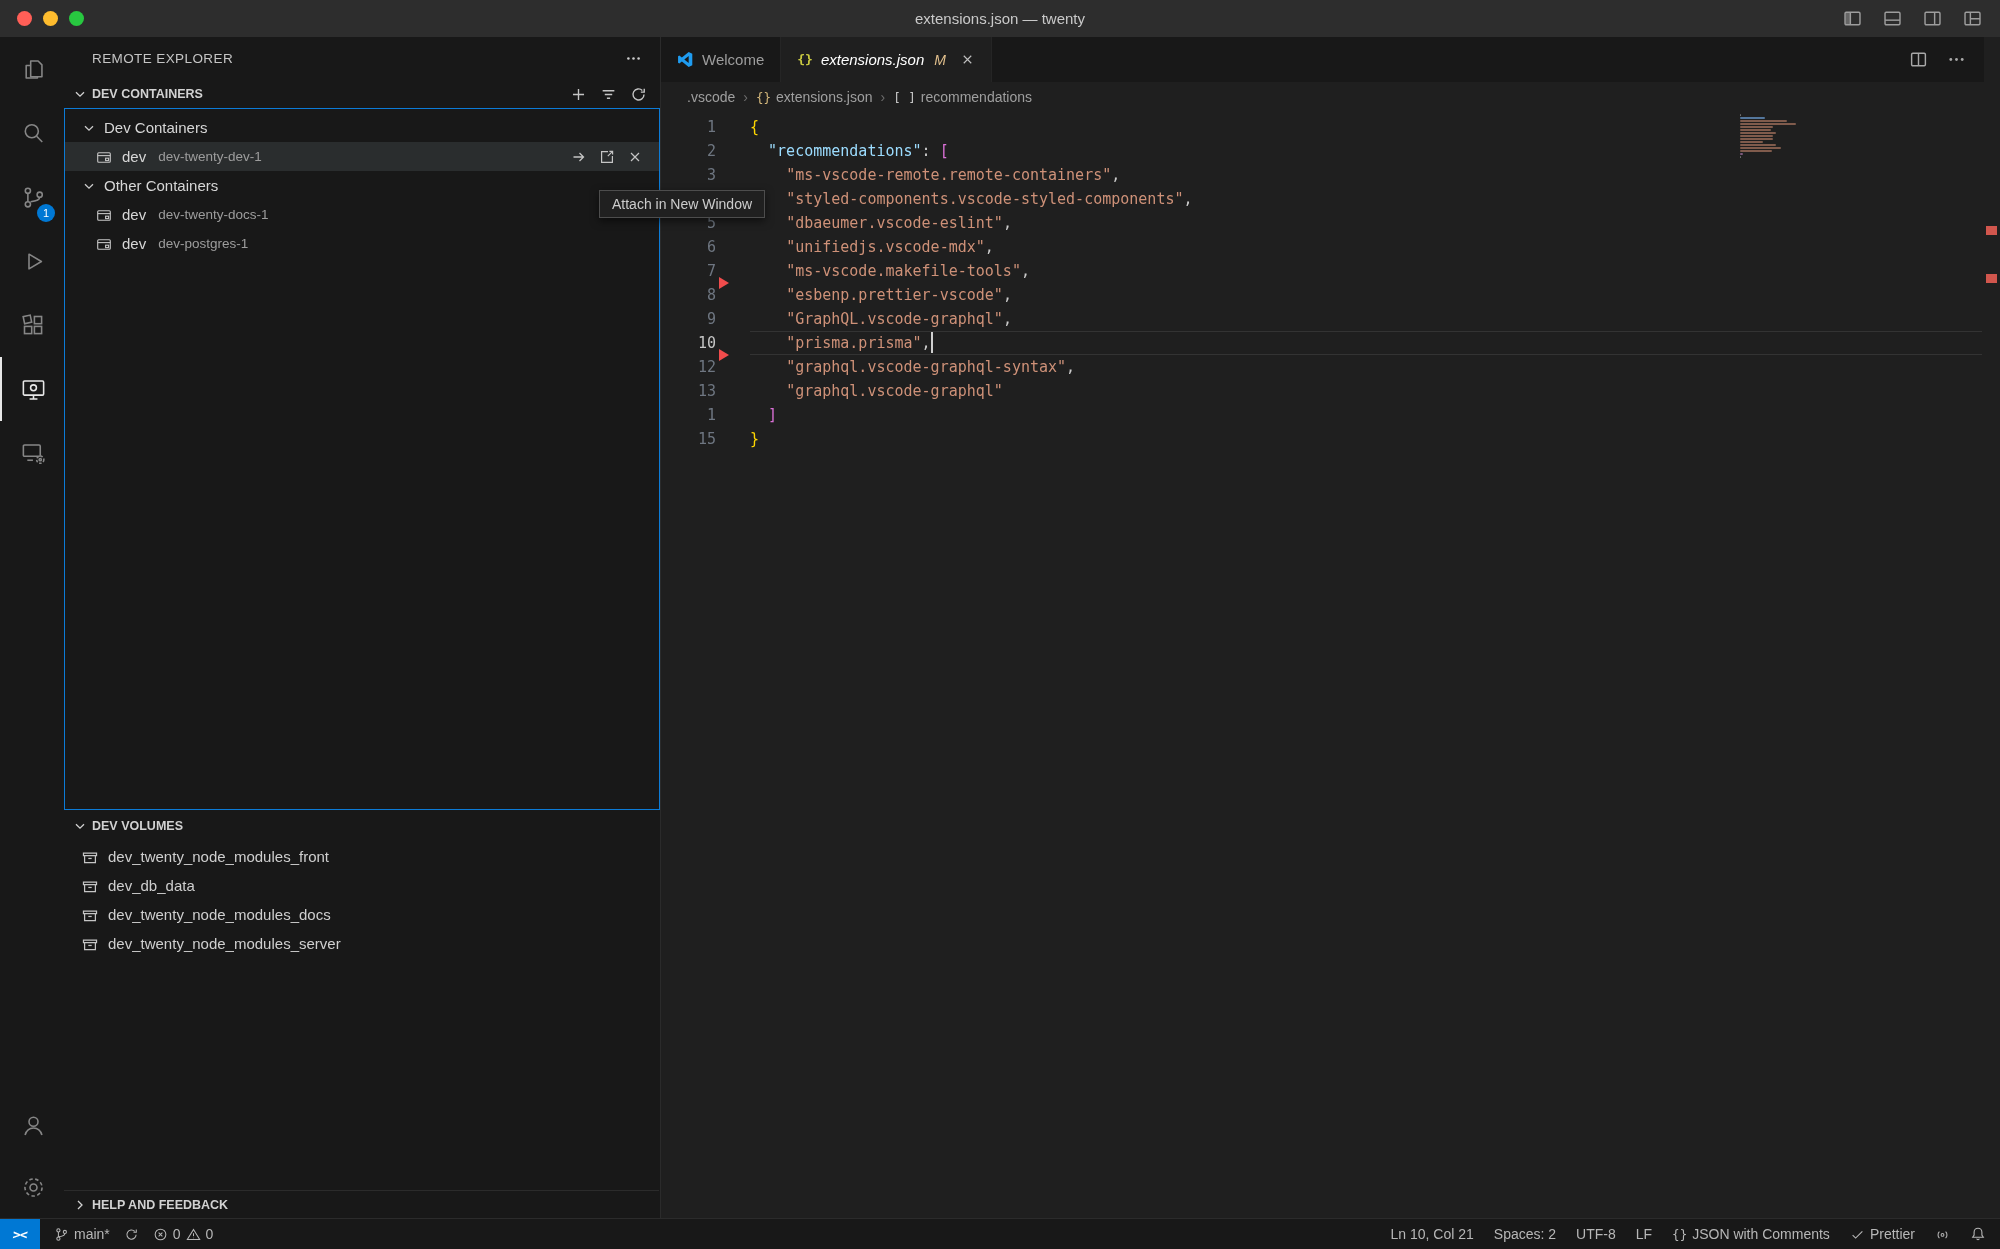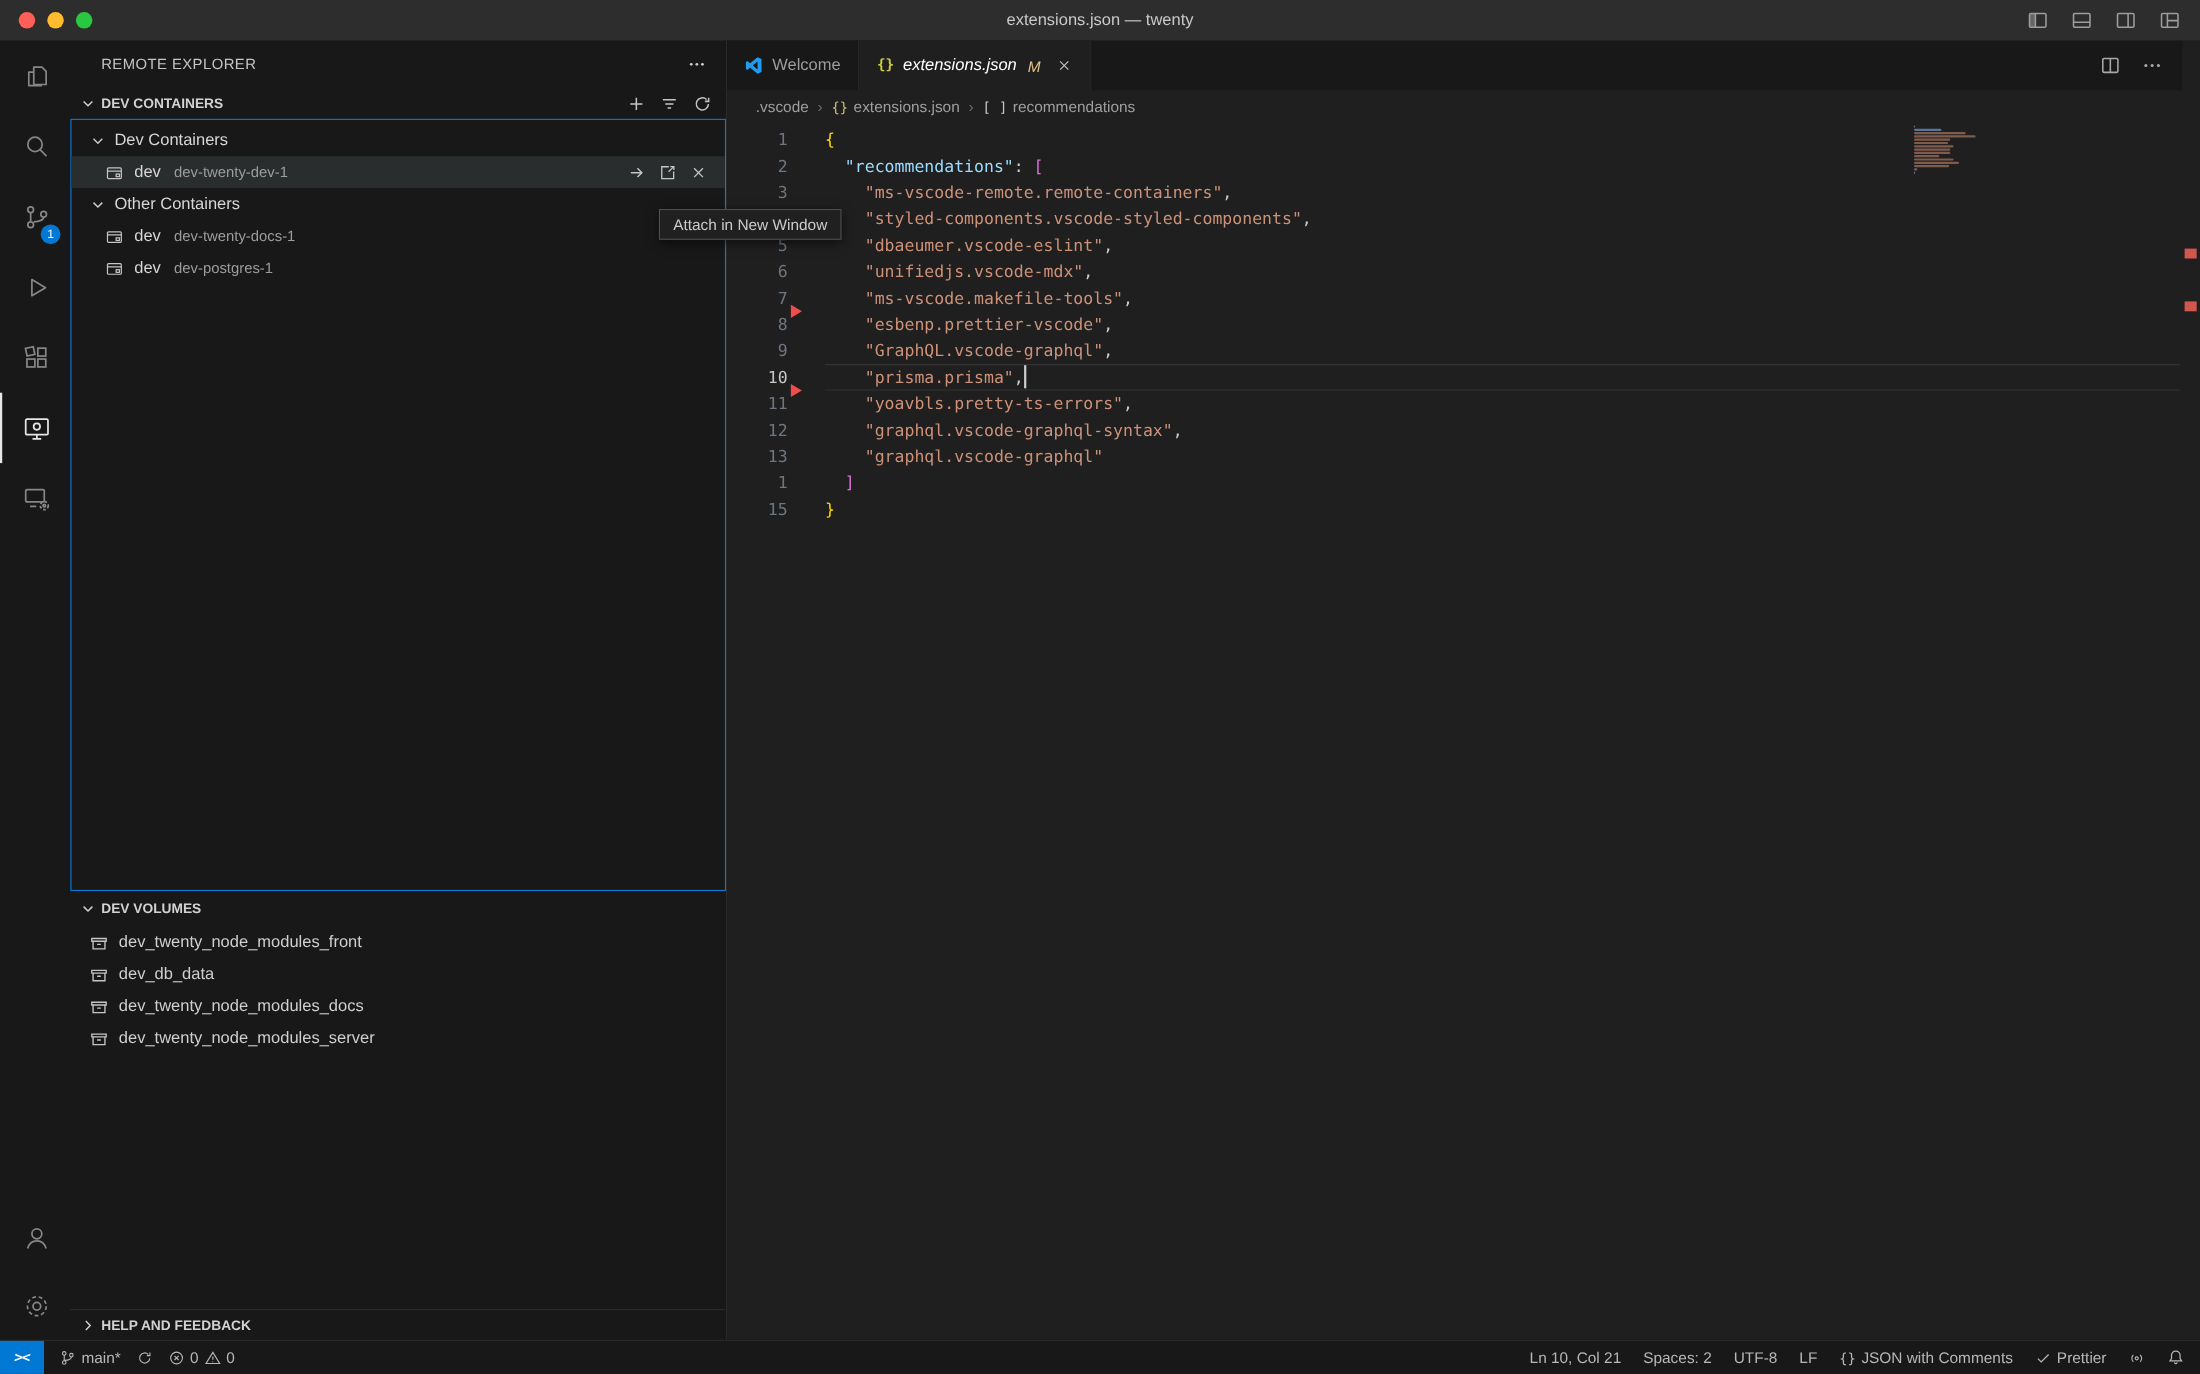--- a/index.html
+++ b/index.html
@@ -489,24 +489,20 @@
           </div>
           <div class="code-line">
             <span class="gutter">9</span>
             <span class="code-text"><span class="tok-ws">    </span><span class="tok-str">"GraphQL.vscode-graphql"</span><span class="tok-pun">,</span></span>
           </div>
           <div class="code-line current">
             <span class="gutter">10</span>
             <span class="code-text"><span class="tok-ws">    </span><span class="tok-str">"prisma.prisma"</span><span class="tok-pun">,</span></span>
           </div>
           <div class="code-line">
-            <span class="gutter">11</span>
-            <span class="code-text"><span class="tok-ws">    </span><span class="tok-str">"yoavbls.pretty-ts-errors"</span><span class="tok-pun">,</span></span>
-          </div>
-          <div class="code-line">
             <span class="gutter">12</span>
             <span class="code-text"><span class="tok-ws">    </span><span class="tok-str">"graphql.vscode-graphql-syntax"</span><span class="tok-pun">,</span></span>
           </div>
           <div class="code-line">
             <span class="gutter">13</span>
             <span class="code-text"><span class="tok-ws">    </span><span class="tok-str">"graphql.vscode-graphql"</span></span>
           </div>
           <div class="code-line">
             <span class="gutter">1</span>
             <span class="code-text"><span class="tok-ws">  </span><span class="tok-b2">]</span></span>

